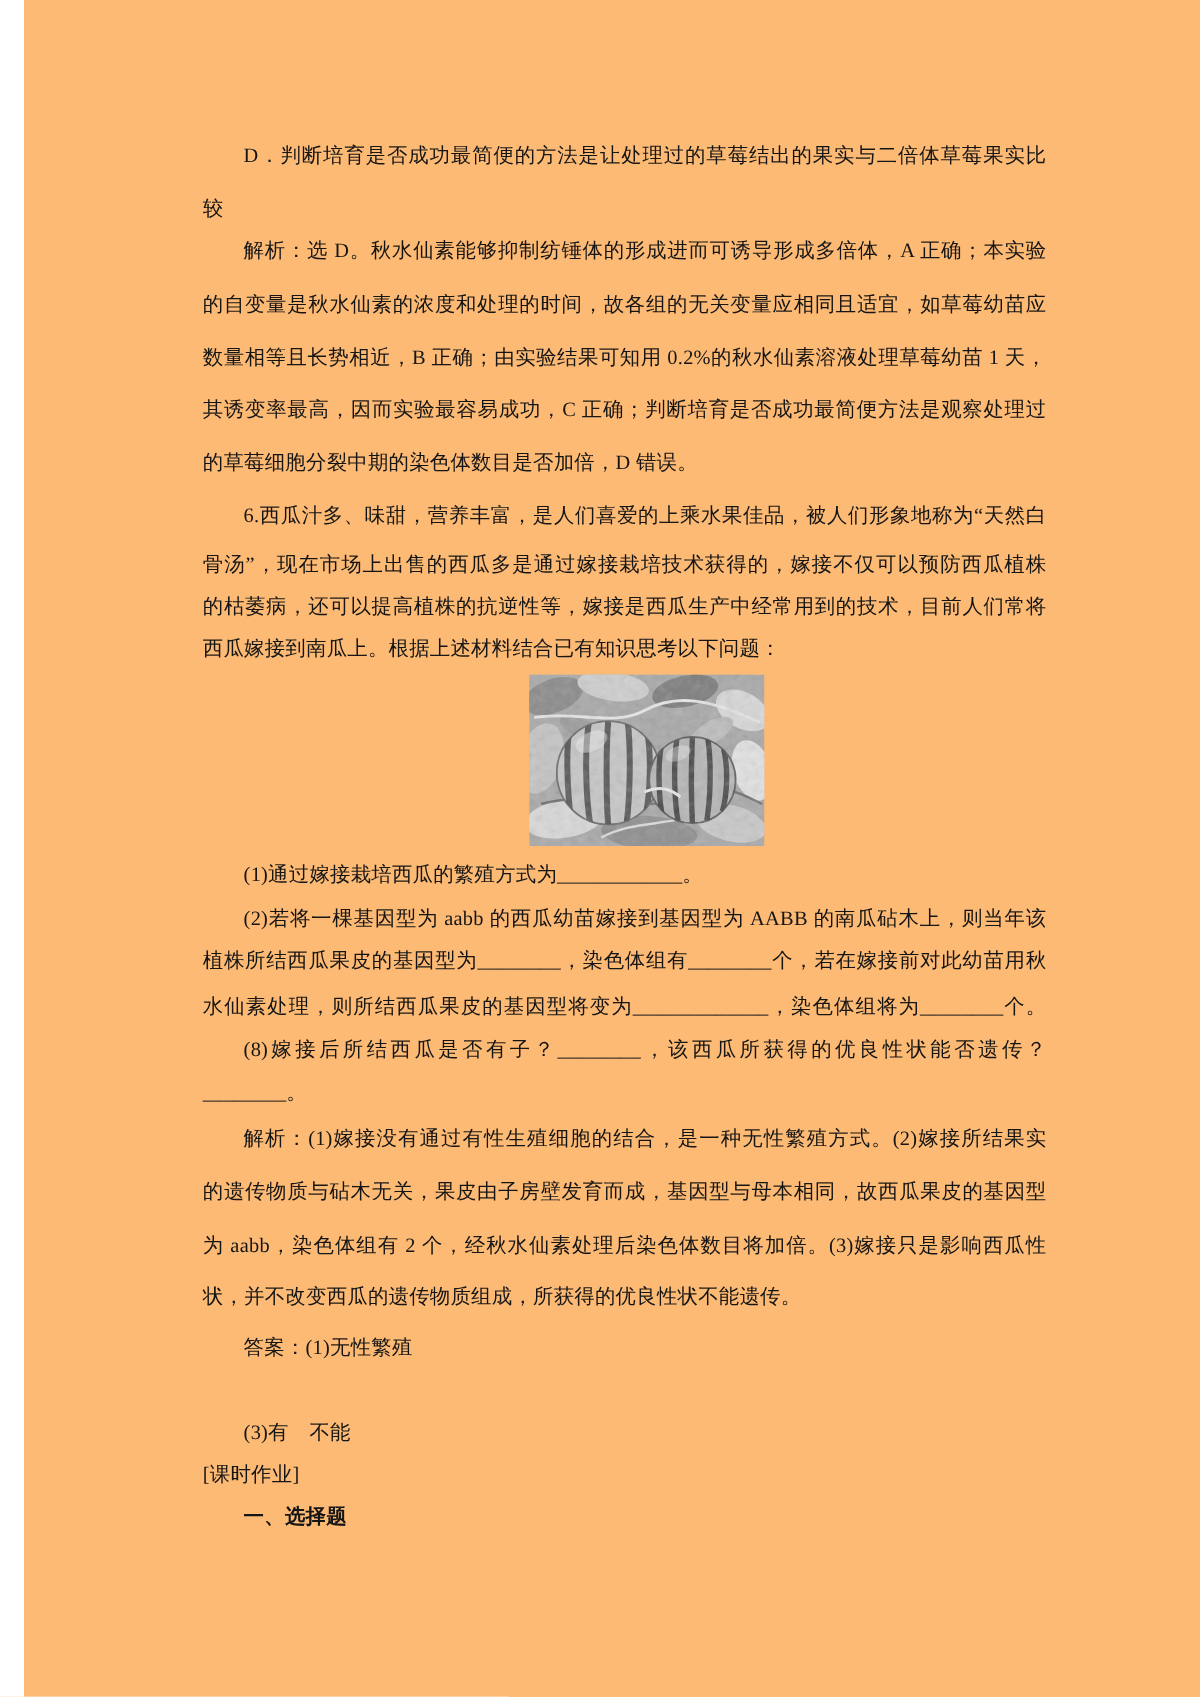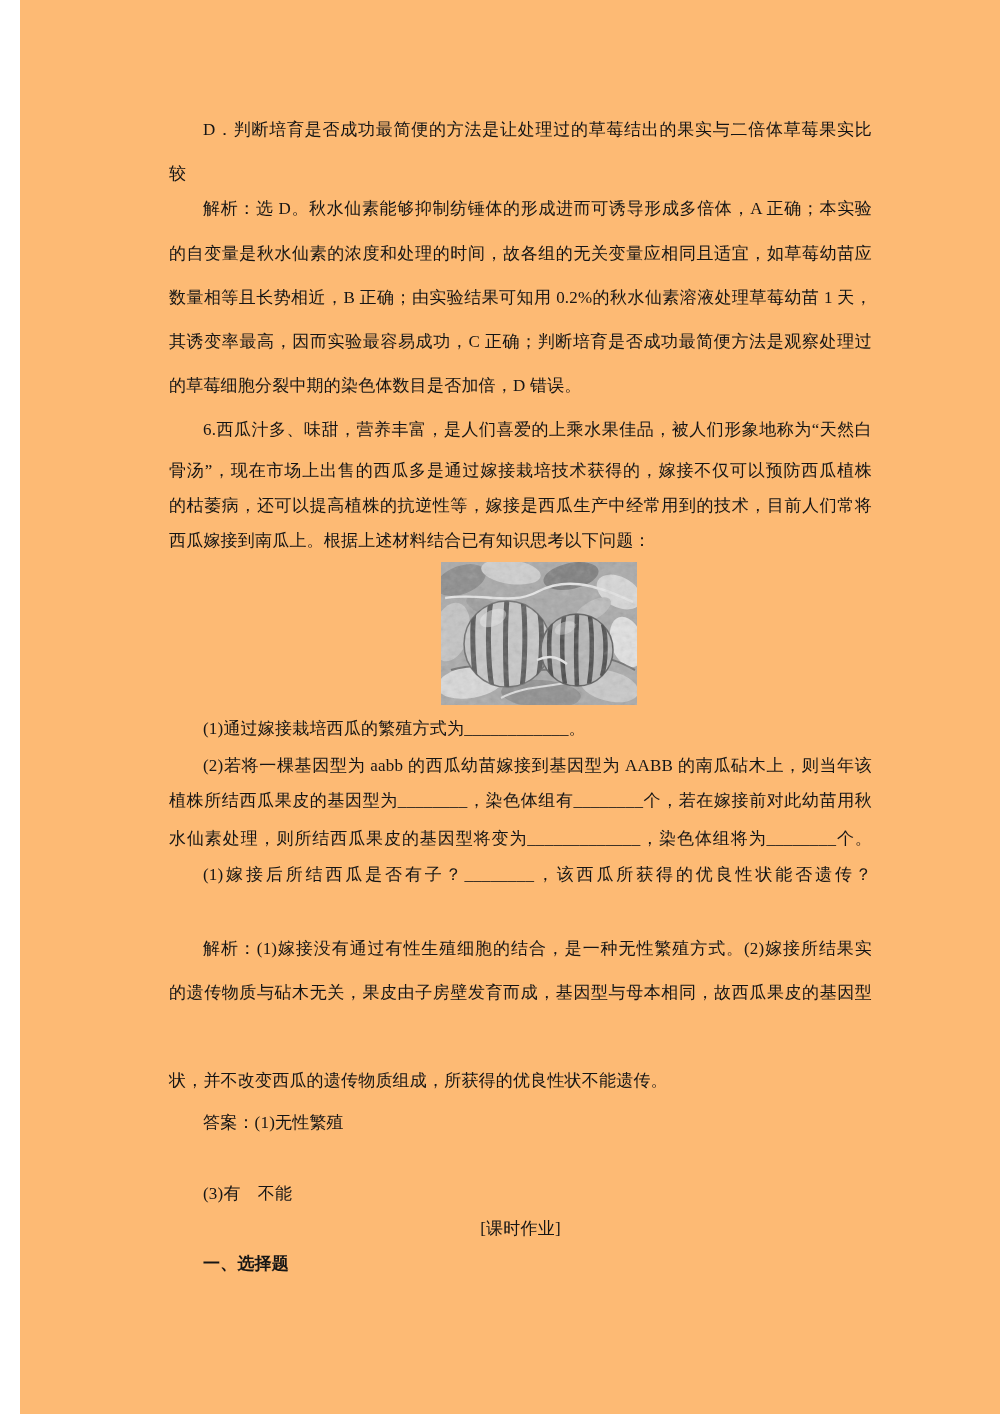--- a/index.html
+++ b/index.html
@@ -10,21 +10,21 @@
   }
   .page{position:relative;width:1000px;height:1414px;overflow:hidden;background:#fdba74;margin-left:20px;}
   
   .ln{
     position:absolute;left:149px;width:703px;height:24px;
     font-size:17px;line-height:24px;white-space:nowrap;
     letter-spacing:0.2px;
   }
   .ind{text-indent:34px;}
   .jf{text-align:justify;text-align-last:justify;}
-  .ctr{text-align:center;white-space:normal;}
+  .ctr{white-space:normal;}
   .bold{font-weight:bold;font-family:Liberation Serif, serif;}
   .photo{
     position:absolute;left:421px;top:562px;width:196px;height:143px;margin:0;padding:0;
     line-height:0;
   }
   .photo svg{display:block;}
 </style>
 </head>
 <body>
 
@@ -99,24 +99,26 @@
       <path d="M96,98 C110,92 118,96 126,102" stroke="#e8e8e8" stroke-width="2.4" fill="none"></path>
 
       <rect x="0" y="0" width="196" height="143" filter="url(#tex)" opacity="0.28"></rect>
     </svg>
   </figure>
 
   <div class="ln ind" style="top:717px">(1)通过嫁接栽培西瓜的繁殖方式为____________。</div>
   <div class="ln ind jf" style="top:754px">(2)若将一棵基因型为 aabb 的西瓜幼苗嫁接到基因型为 AABB 的南瓜砧木上，则当年该</div>
   <div class="ln jf" style="top:827px">水仙素处理，则所结西瓜果皮的基因型将变为_____________，染色体组将为________个。</div>
   <div class="ln jf" style="top:789px">植株所结西瓜果皮的基因型为________，染色体组有________个，若在嫁接前对此幼苗用秋</div>
-  <div class="ln ind jf" style="top:863px">(1)嫁接后所结西瓜是否有子？________，该西瓜所获得的优良性状能否遗传？</div>
+  <div class="ln ind jf" style="top:863px">(8)嫁接后所结西瓜是否有子？________，该西瓜所获得的优良性状能否遗传？</div>
+  <div class="ln" style="top:899px">________。</div>
 
   <div class="ln ind jf" style="top:937px">解析：(1)嫁接没有通过有性生殖细胞的结合，是一种无性繁殖方式。(2)嫁接所结果实</div>
   <div class="ln jf" style="top:981px">的遗传物质与砧木无关，果皮由子房壁发育而成，基因型与母本相同，故西瓜果皮的基因型</div>
+  <div class="ln jf" style="top:1026px">为 aabb，染色体组有 2 个，经秋水仙素处理后染色体数目将加倍。(3)嫁接只是影响西瓜性</div>
   <div class="ln" style="top:1069px">状，并不改变西瓜的遗传物质组成，所获得的优良性状不能遗传。</div>
 
   <div class="ln ind" style="top:1111px">答案：(1)无性繁殖</div>
   <div class="ln ind" style="top:1182px">(3)有　不能</div>
 
   <div class="ln ctr" style="top:1217px">[课时作业]</div>
   <div class="ln ind bold" style="top:1252px">一、选择题</div>
 
 </div>
 

